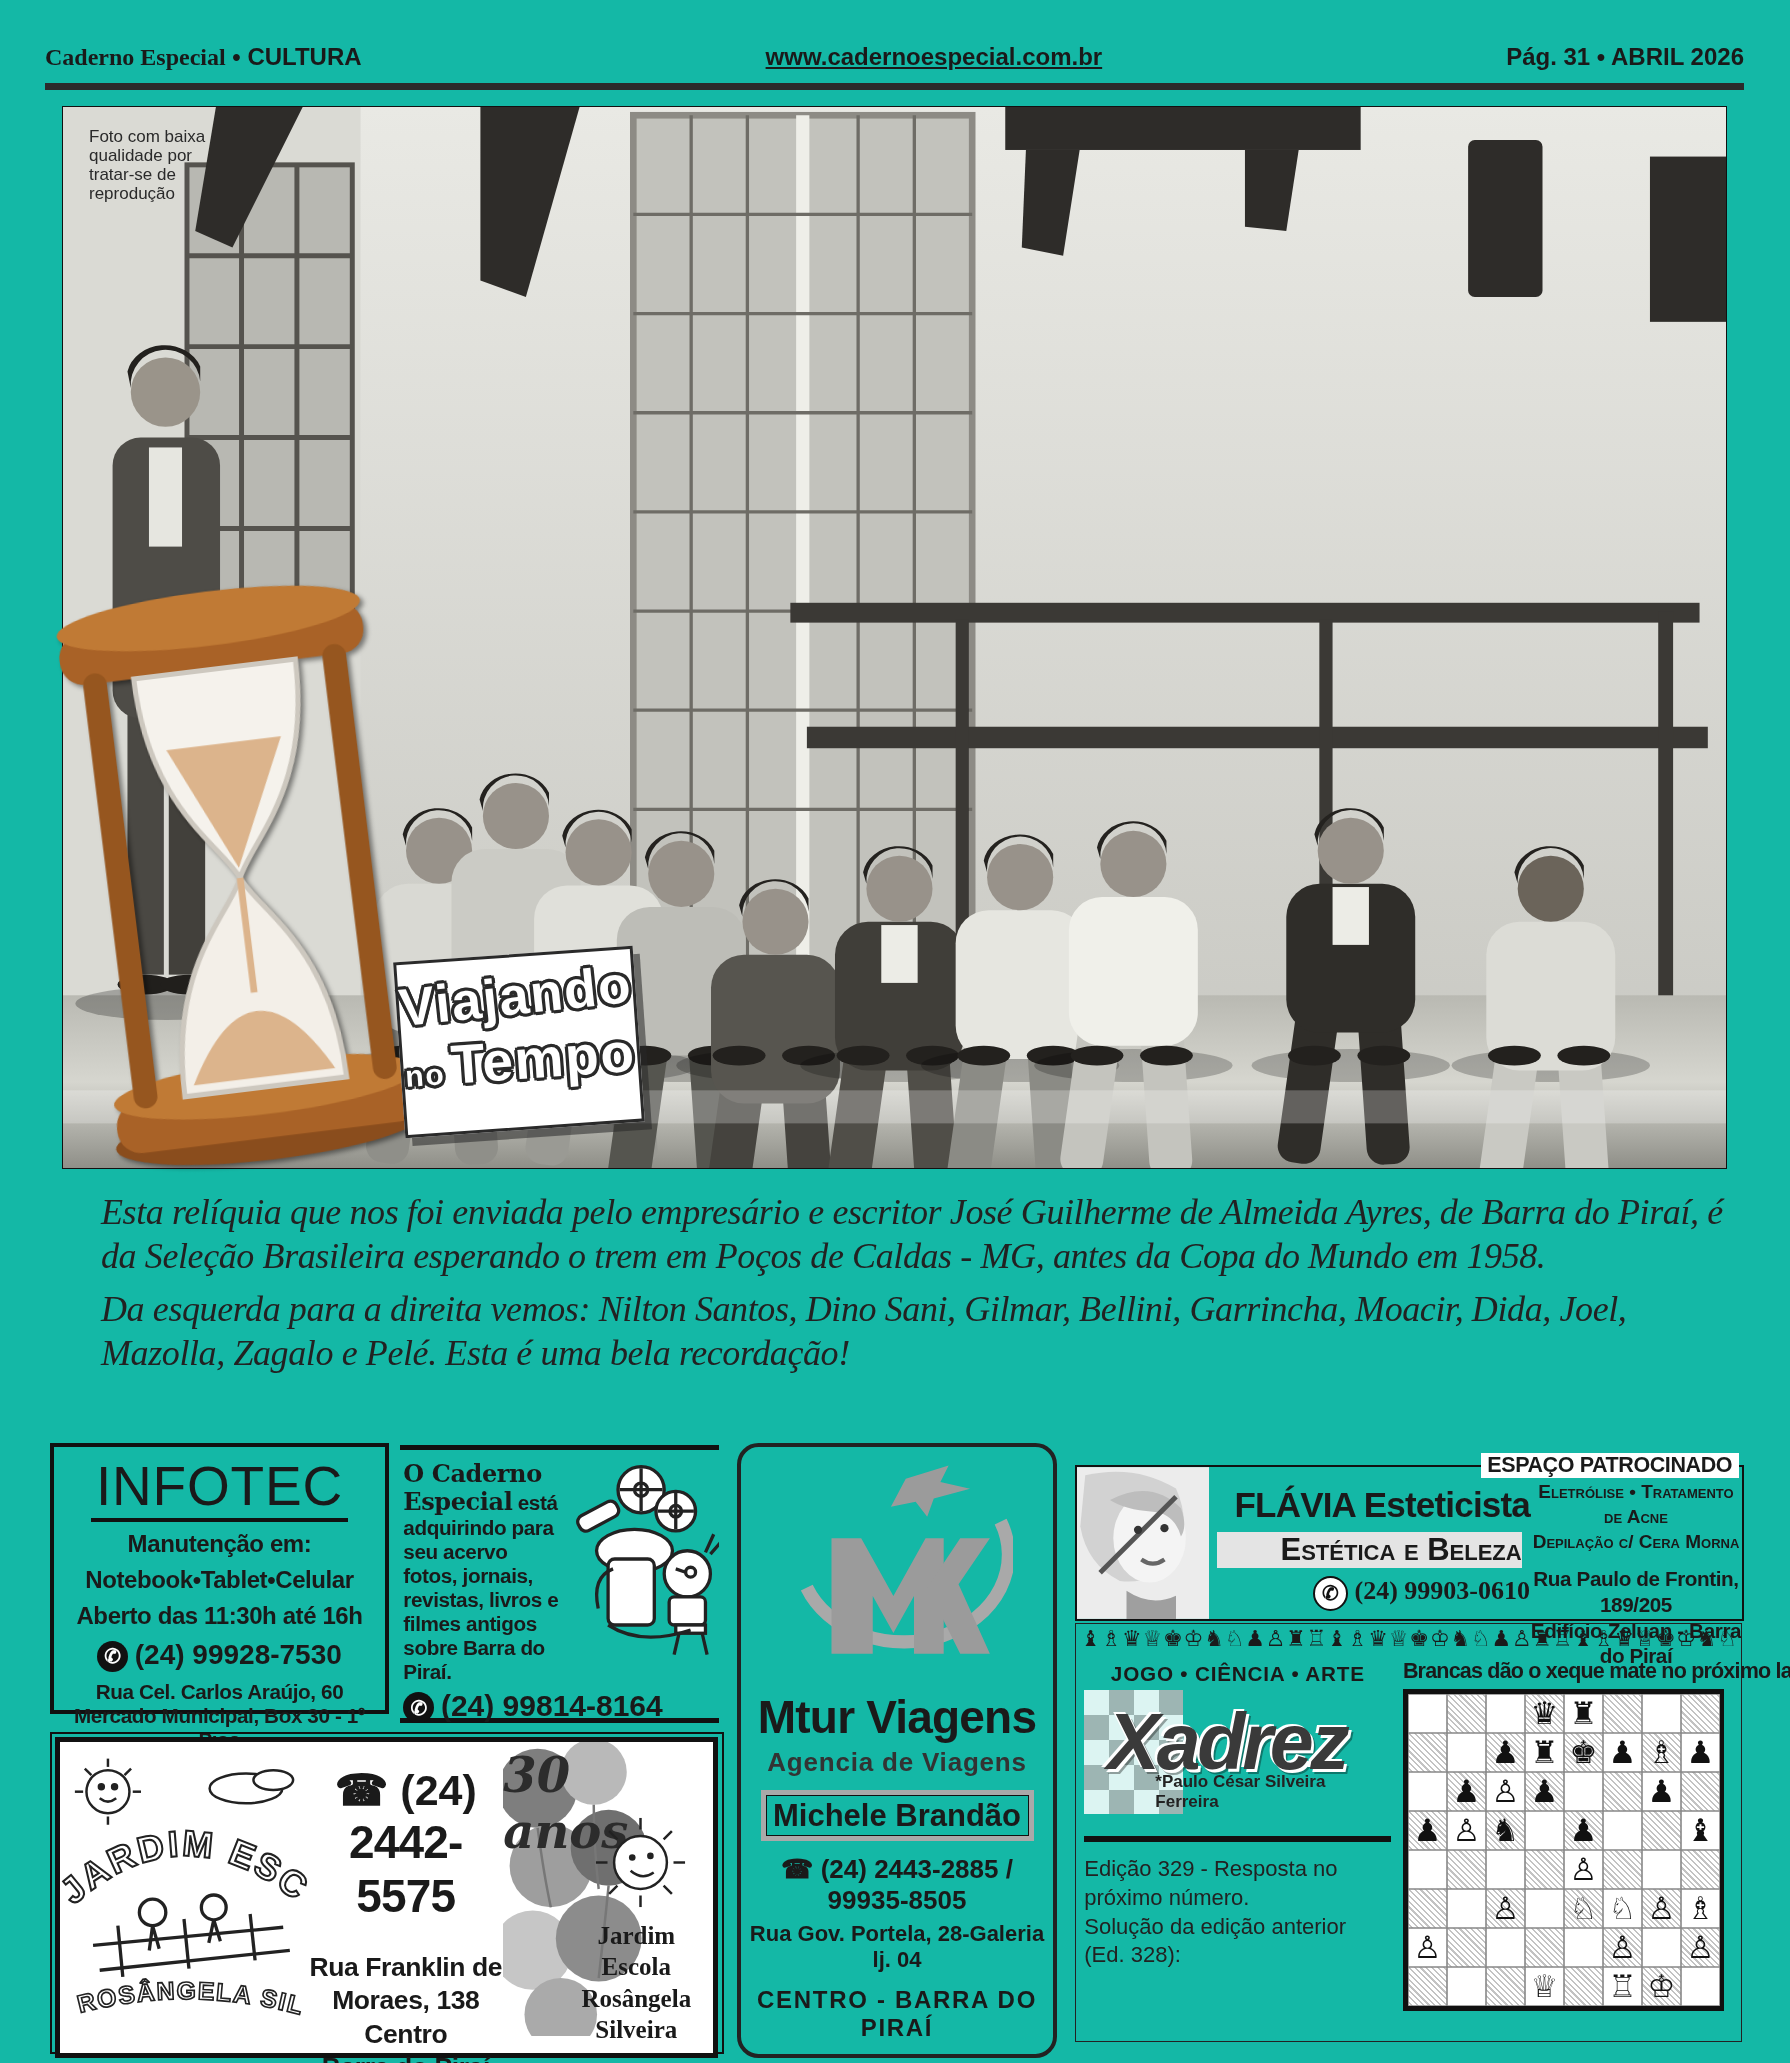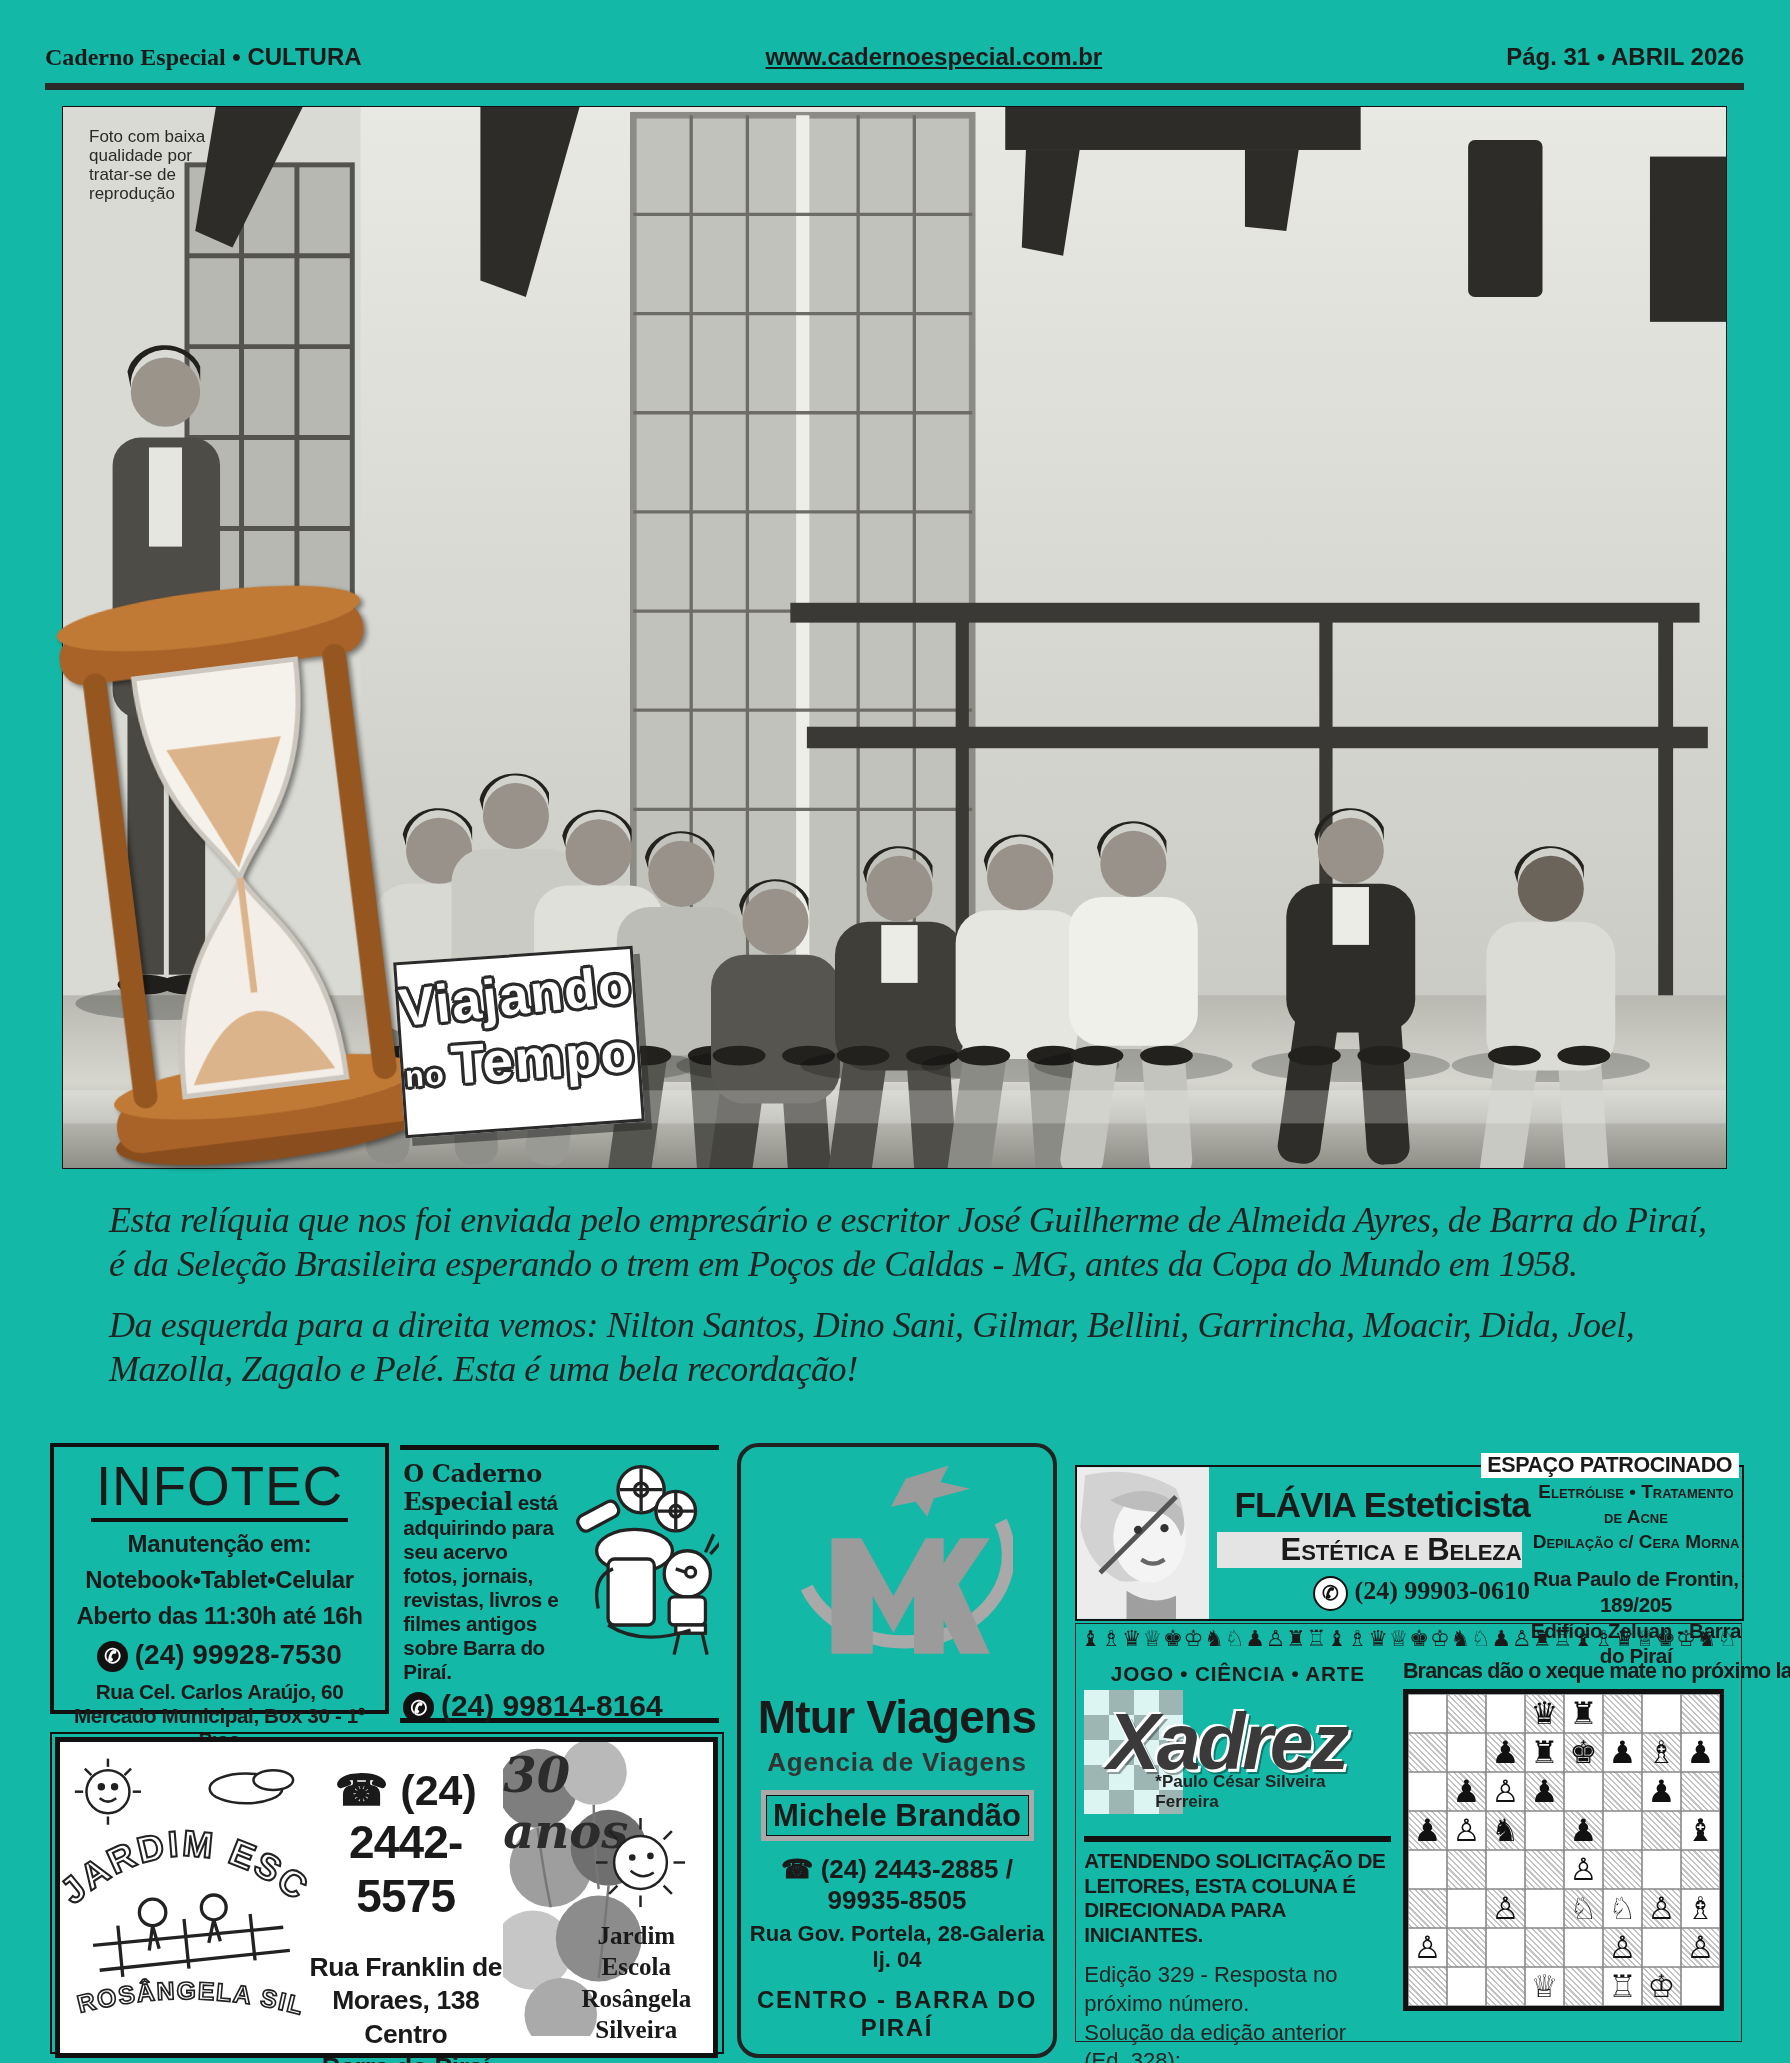--- a/index.html
+++ b/index.html
@@ -27,21 +27,21 @@
                  -3.3px 0 0 #2a2a2a,3.3px 0 0 #2a2a2a,0 -3.3px 0 #2a2a2a,0 3.3px 0 #2a2a2a;}
   .vt-line1{font-size:53px;transform:rotate(-2deg);}
   .vt-line2{display:flex;align-items:baseline;justify-content:center;gap:6.6px;margin-top:1.7px;}
   .vt-no{font-size:30px;}
   .vt-tempo{font-size:55px;}
 
   
   .caption{position:absolute;left:93px;top:1182px;width:1640px;
            font-family:"Liberation Serif",serif;font-style:italic;font-size:36px;line-height:1.23;
            color:#222;letter-spacing:-0.4px;}
-  .caption p{margin:16px;}
+  .caption p{margin:8px;}
 
   
   .wa-filled{display:inline-flex;width:31px;height:31px;border-radius:50%;background:#111;color:#fff;
              align-items:center;justify-content:center;font-size:20px;vertical-align:middle;margin-right:6.6px;}
   .wa-outline{display:inline-flex;width:31px;height:31px;border-radius:50%;border:2.5px solid #111;color:#111;
              align-items:center;justify-content:center;font-size:20px;vertical-align:middle;margin-right:6.6px;background:#fff;}
 
   
   .ad-infotec{position:absolute;left:50px;top:1443px;width:331px;height:263px;border:4.1px solid #111;
               text-align:center;font-weight:bold;}
@@ -449,21 +449,20 @@
     <div class="glyph-row">♝♗♛♕♚♔♞♘♟♙♜♖♝♗♛♕♚♔♞♘♟♙♜♖♝♗♛♕♚♔♞♘♟♙♜♖</div>
     <div class="chess-flex">
       <div class="chess-left">
         <div class="chess-motto">JOGO • CIÊNCIA • ARTE</div>
         <div class="xadrez-logo">
           <div class="xadrez-checker"></div>
           <div class="xadrez-word">Xadrez</div>
           <div class="xadrez-author">*Paulo César Silveira Ferreira</div>
         </div>
         <div class="chess-div"></div>
-        <div class="chess-note">ATENDENDO SOLICITAÇÃO DE LEITORES, ESTA COLUNA É DIRECIONADA PARA INICIANTES.</div>
         <div class="chess-ed">
           <div>Edição 329 - Resposta no próximo número.</div>
           <div>Solução da edição anterior (Ed. 328):</div>
 
         </div>
 
       </div>
       <div class="chess-right">
         <div class="puzzle-title">Brancas dão o xeque mate no próximo lance!</div>
         <div class="board">

